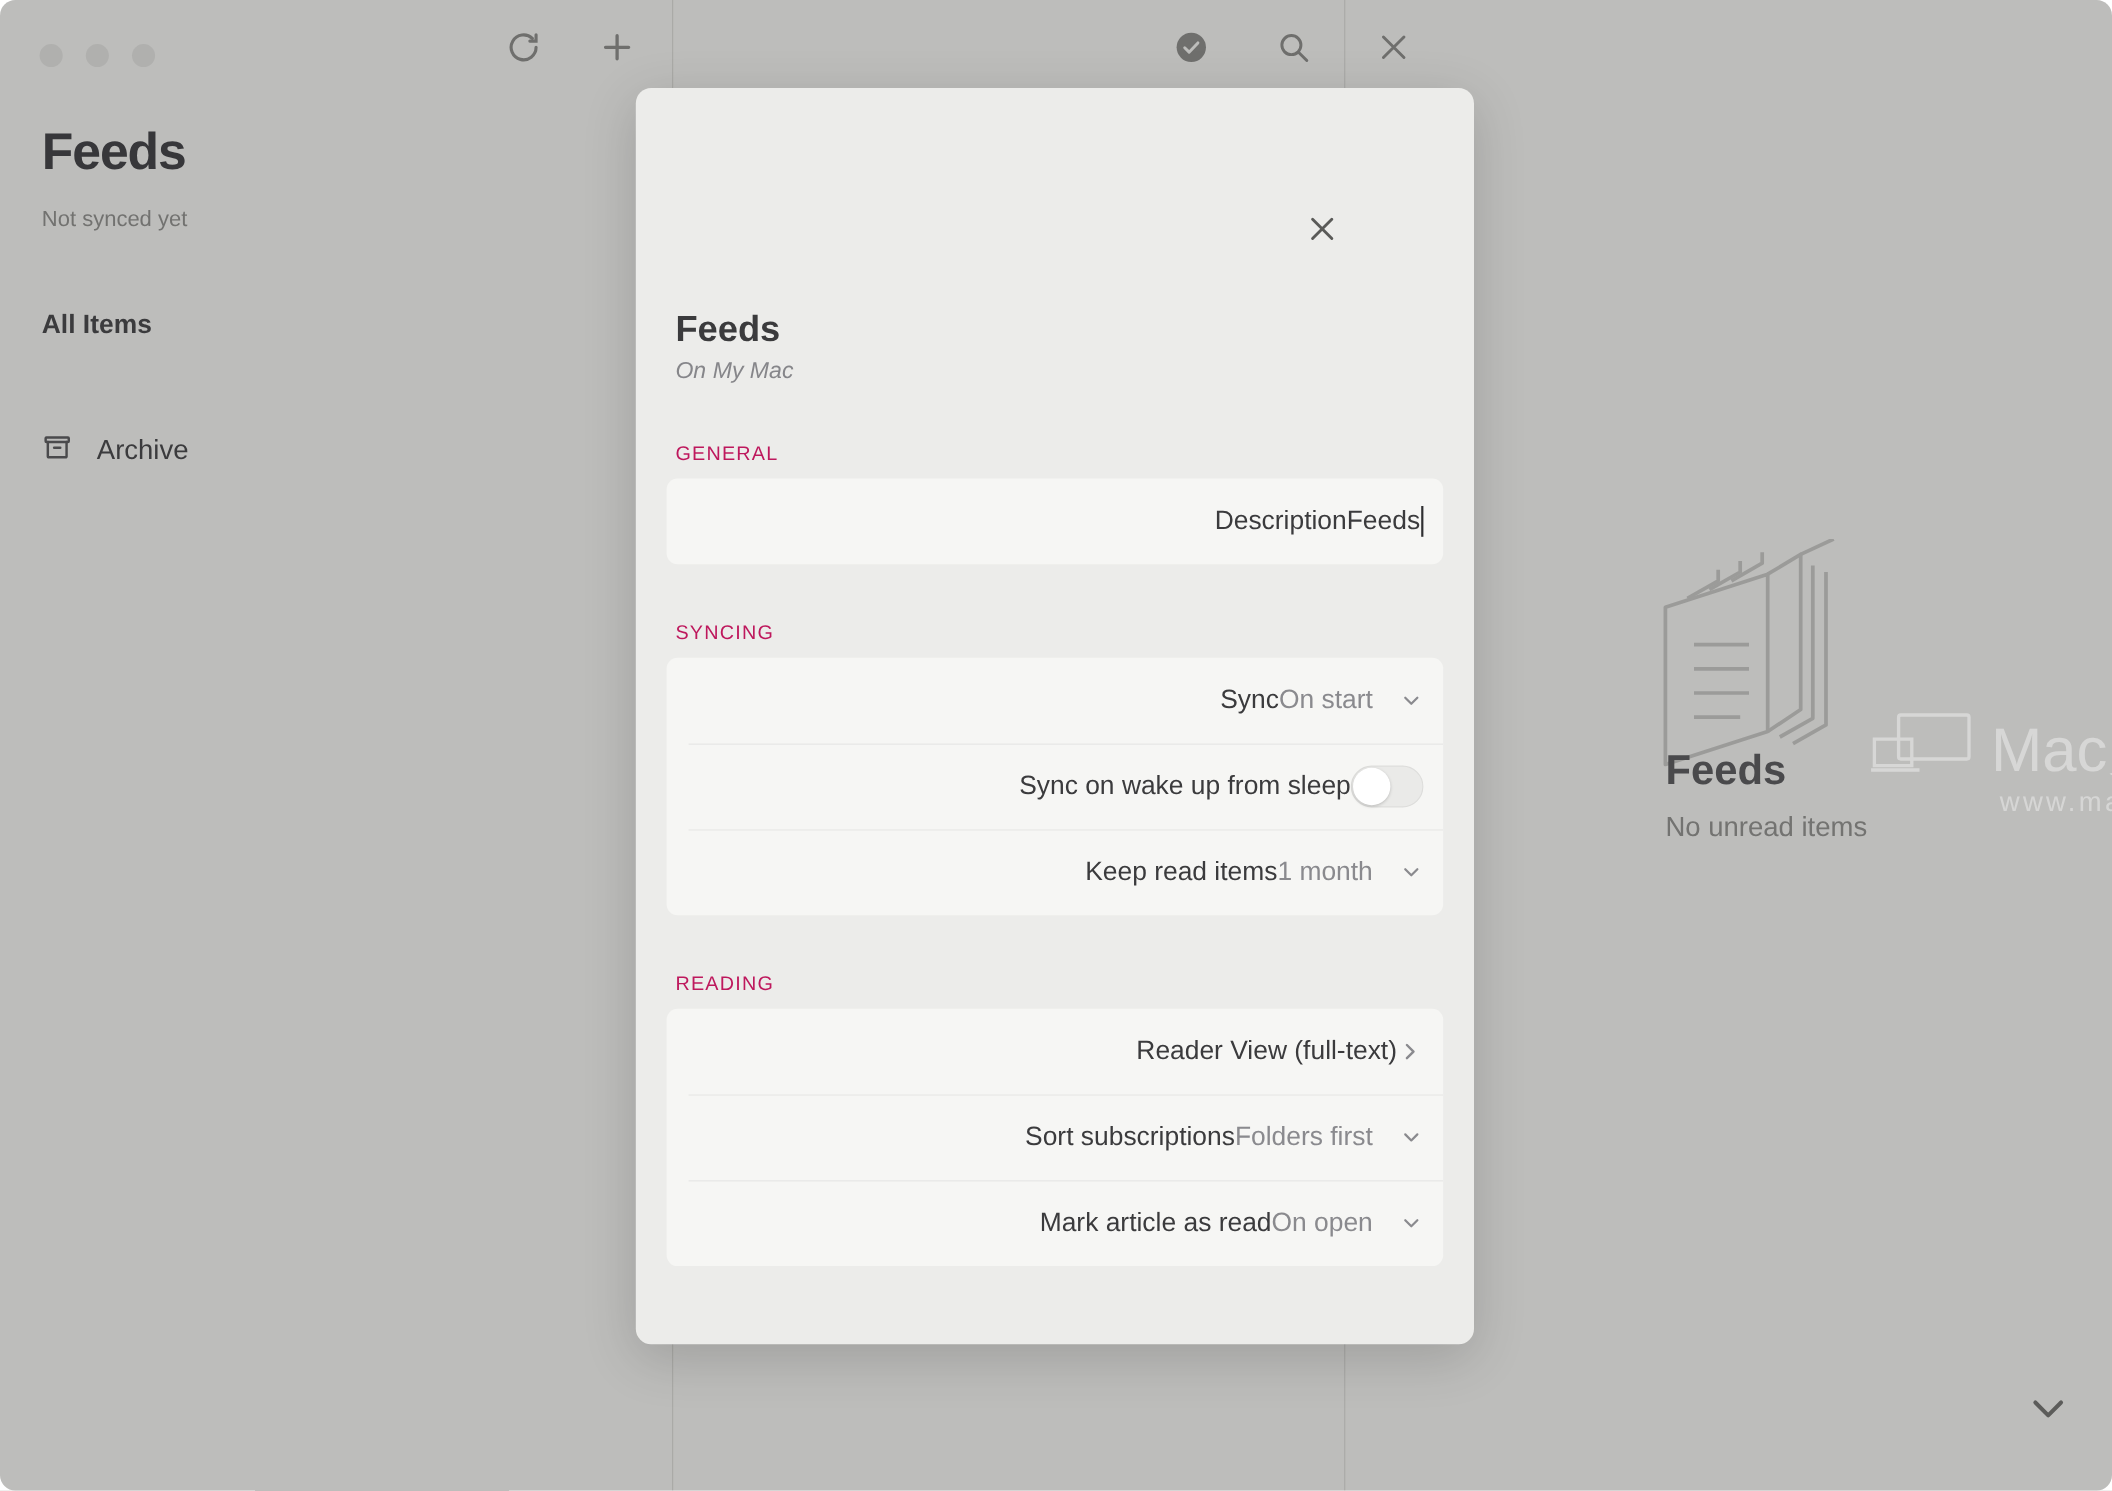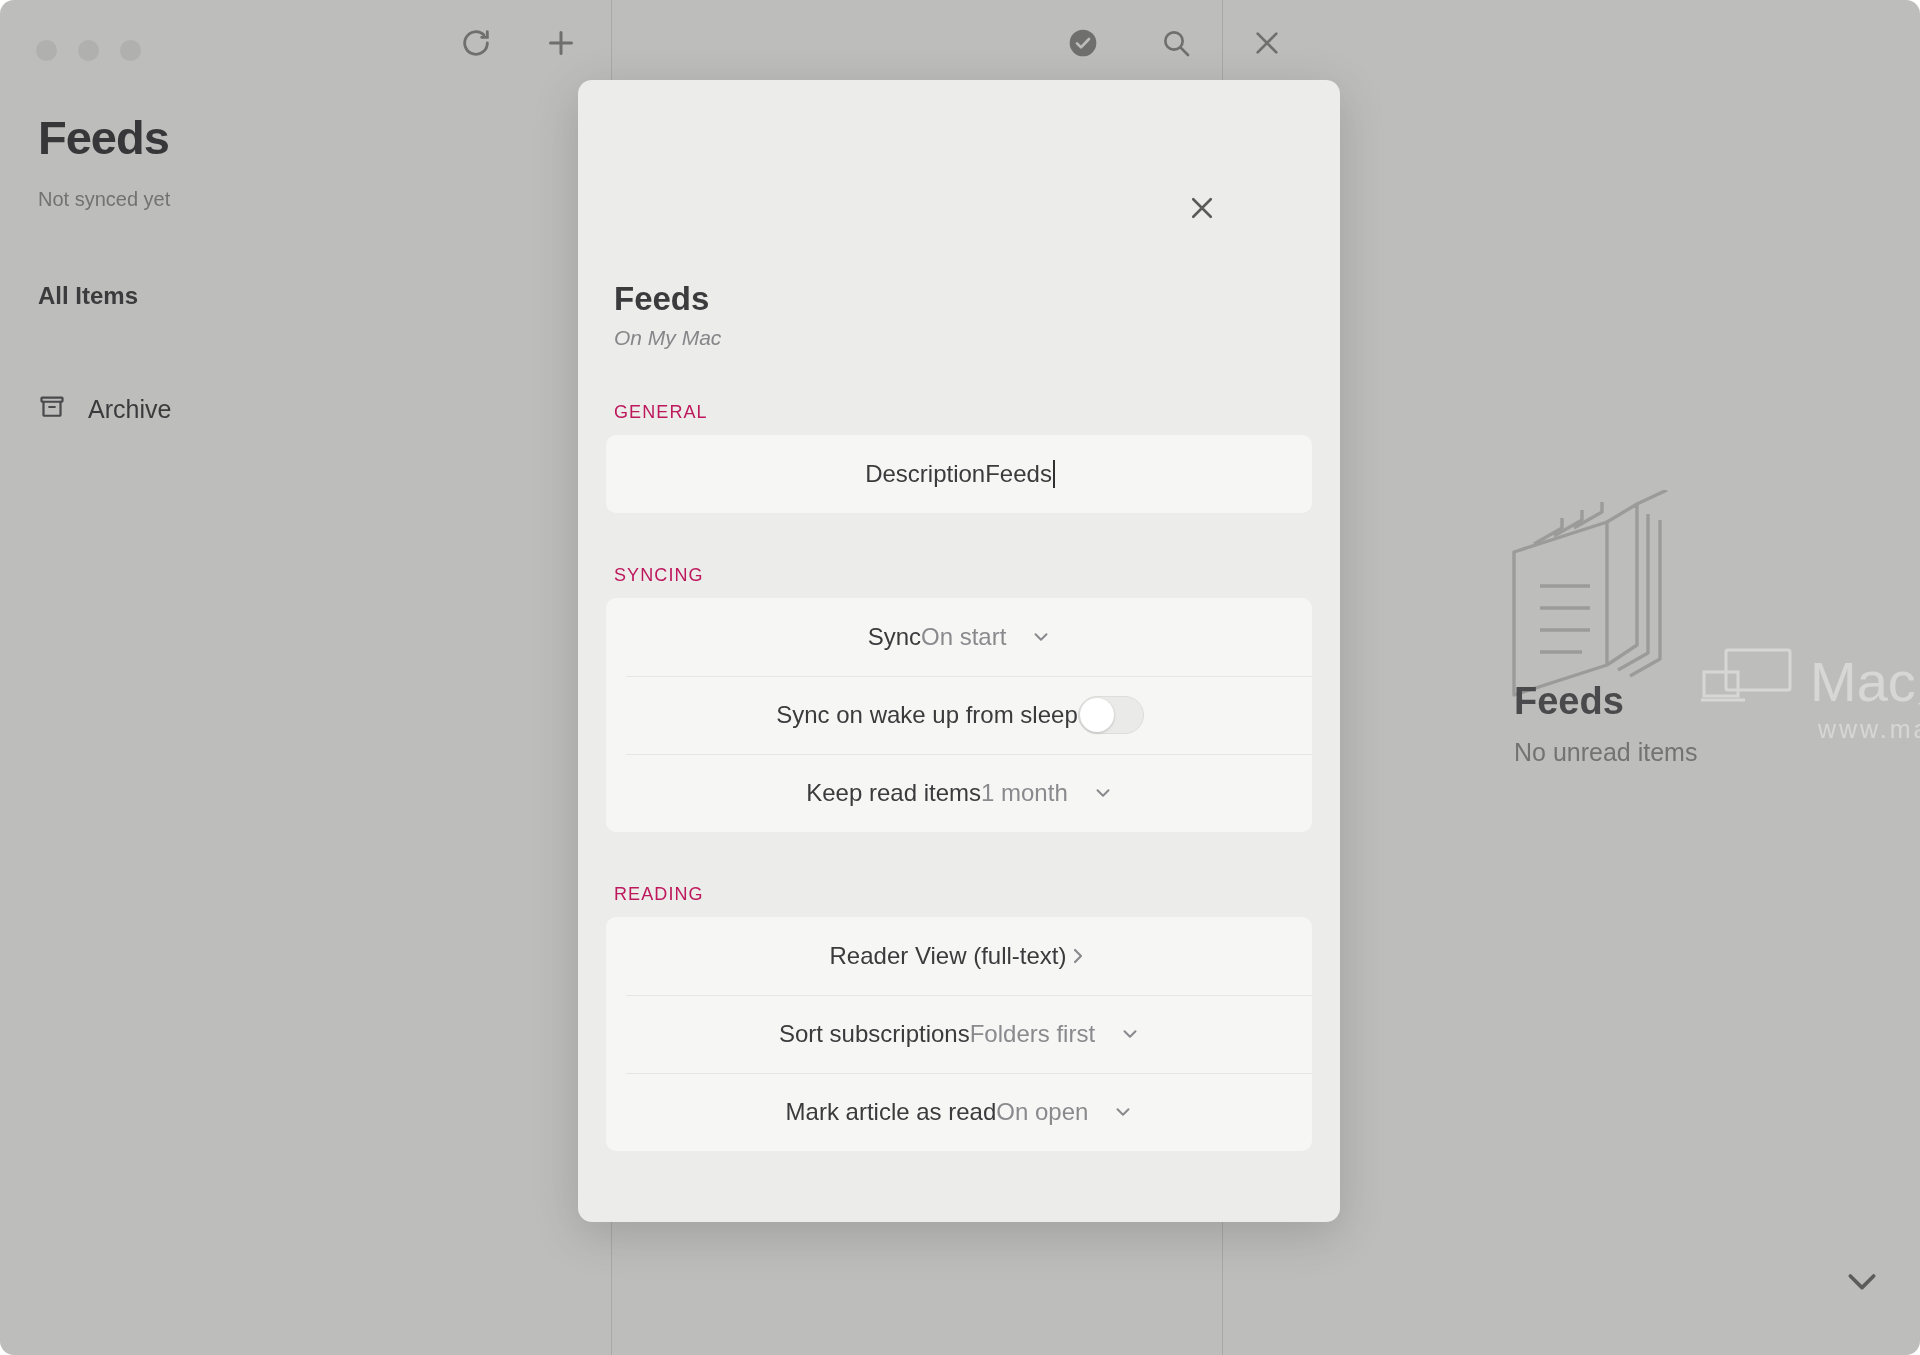--- a/index.html
+++ b/index.html
@@ -244,21 +244,21 @@
   .card {
     background: #f6f6f4;
     border-radius: 10px;
     overflow: hidden;
   }
   .card + .card { margin-top: 18px; }
   .row {
     position: relative;
     display: flex;
     align-items: center;
-    justify-content: center;
+    justify-content: flex-end;
     height: 78px;
     padding: 0 18px 0 20px;
   }
   .row + .row::before {
     content: "";
     position: absolute;
     top: 0; left: 20px; right: 0;
     height: 1px;
     background: #e6e6e4;
   }

